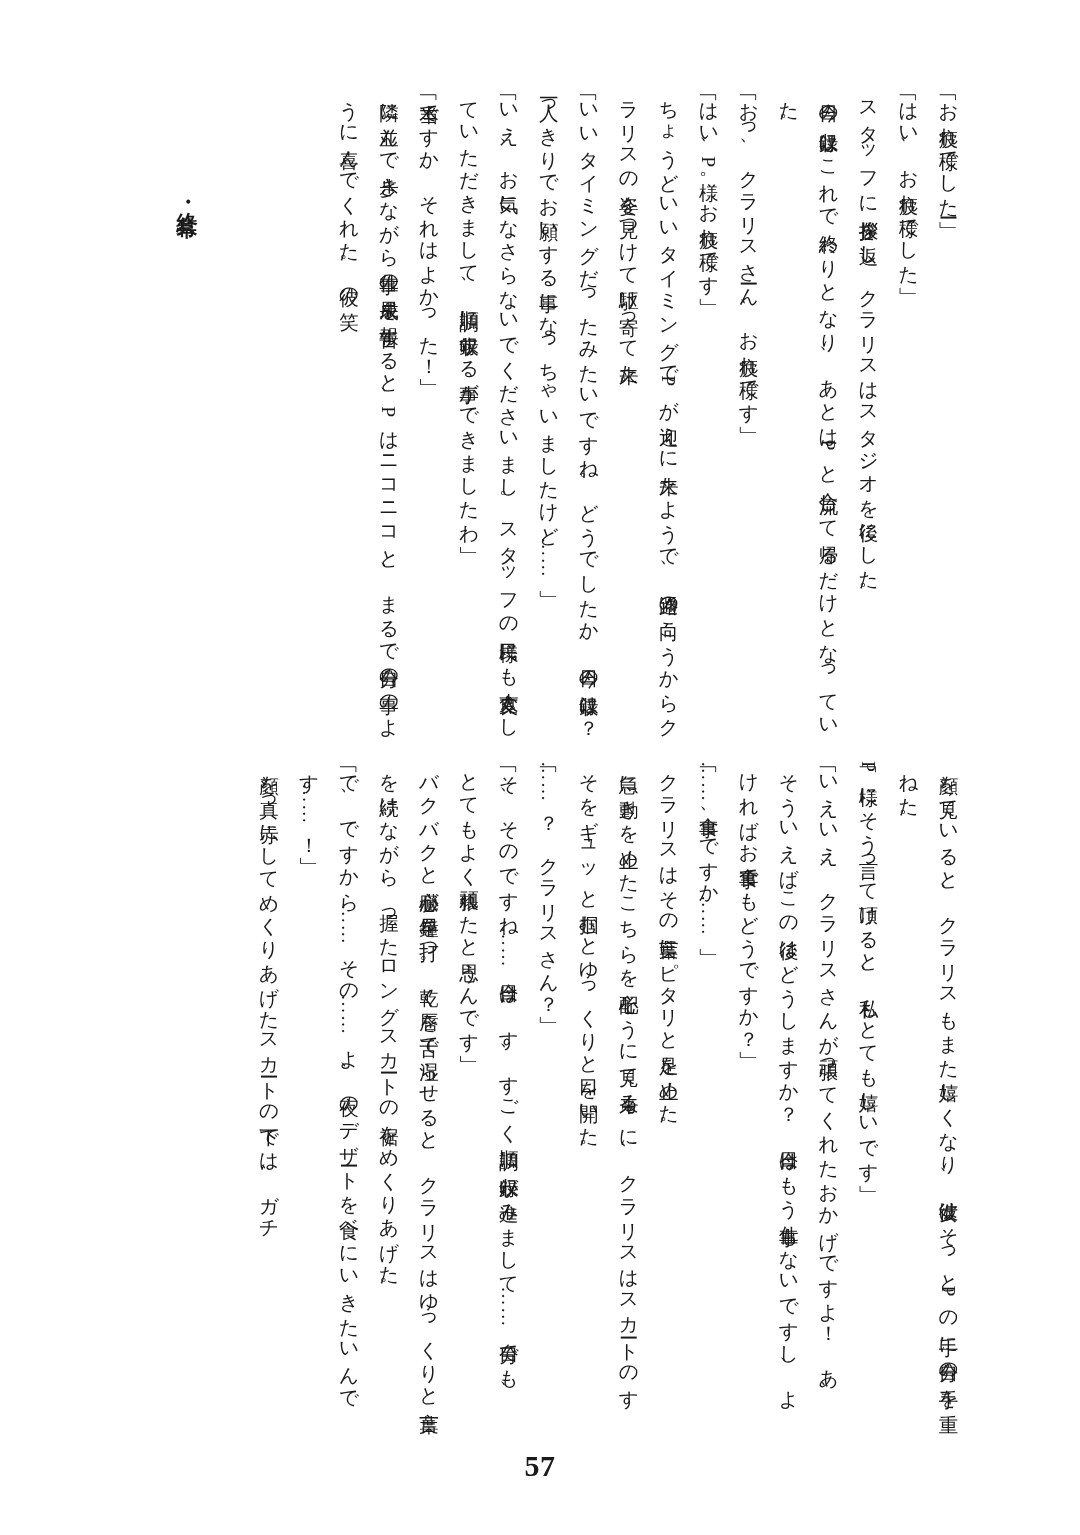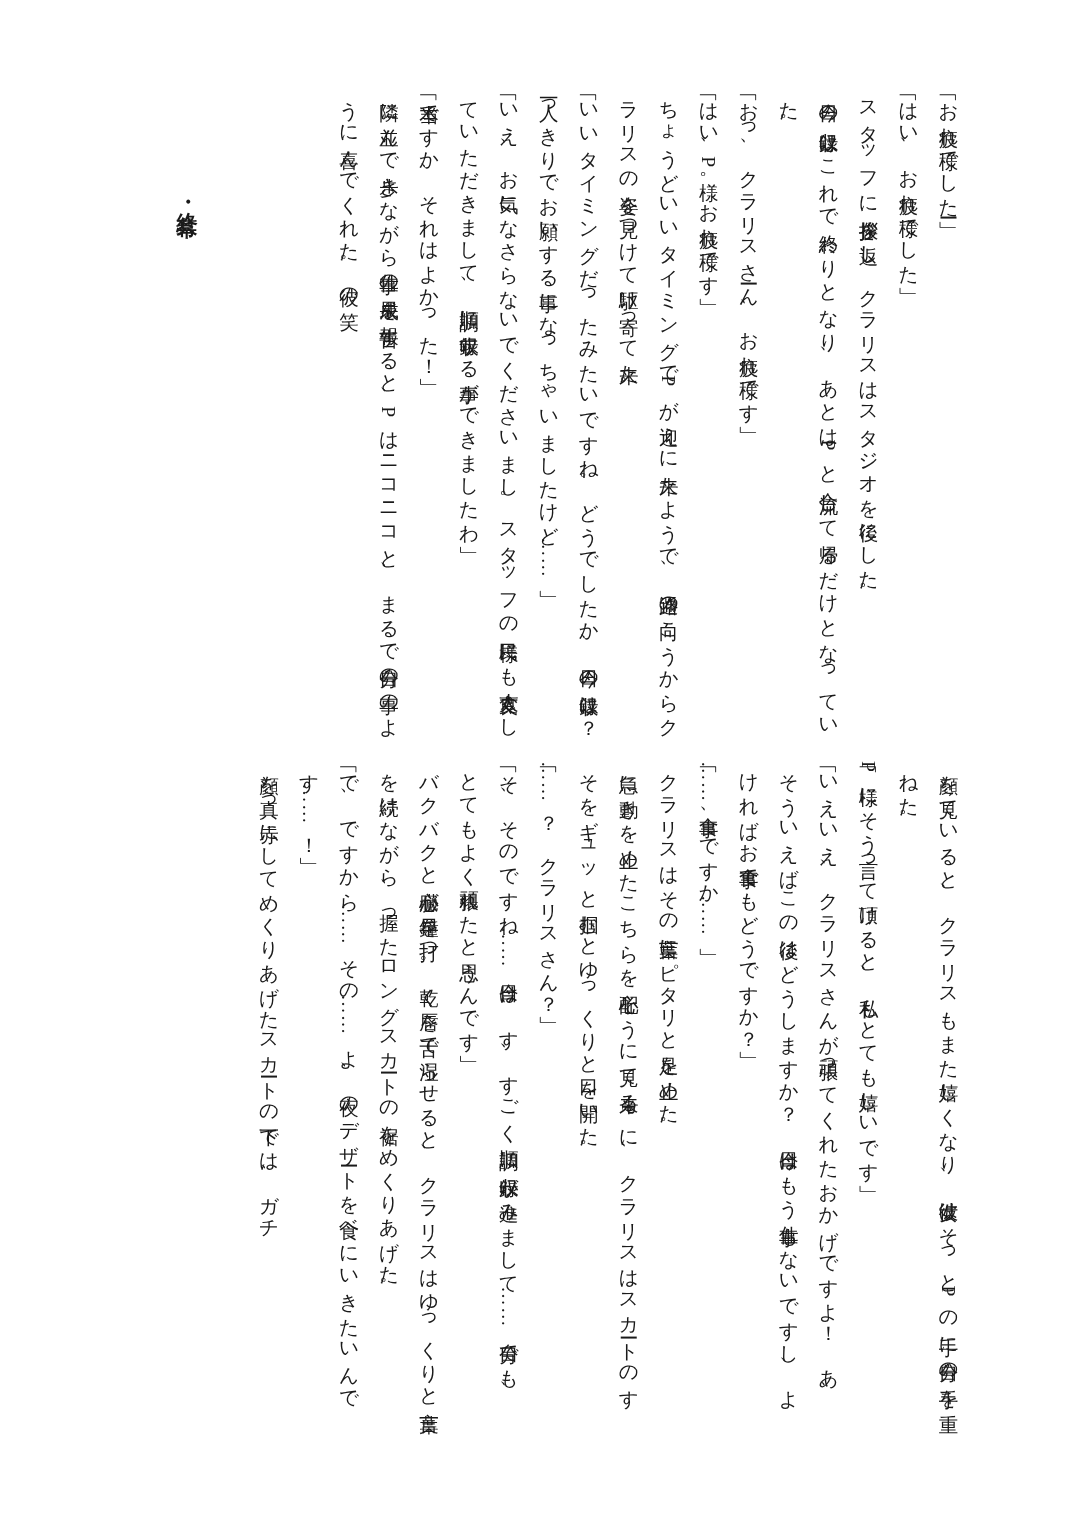--- a/index.html
+++ b/index.html
@@ -119,14 +119,15 @@
     <p class="para">「……食事、ですか……」</p>
     <p class="para">クラリスはその言葉にピタリと足を止めた。</p>
     <p class="para">急に動きを止めたこちらを心配そうに見て来るPに、クラリスはスカートのすそをギュッと掴むとゆっくりと口を開いた。</p>
     <p class="para">「……？　クラリスさん？」</p>
     <p class="para">「そ、そのですね……今日は、す、すごく順調に収録が進みまして……自分でも、とてもよく頑張れたと思うんです」</p>
     <p class="para">バクバクと心臓が早鐘を打つ。乾く唇を舌で湿らせると、クラリスはゆっくりと言葉を続けながら、握ったロングスカートの裾をめくりあげた。</p>
     <p class="para">「で、ですから……その……よ、夜のデザートを食べにいきたいんです……！」</p>
     <p class="para">顔を真っ赤にしてめくりあげたスカートの下では、ガチ</p>
   </div>
 
+  <div id="page-number">57</div>
 
 </div>
 
 </body></html>

